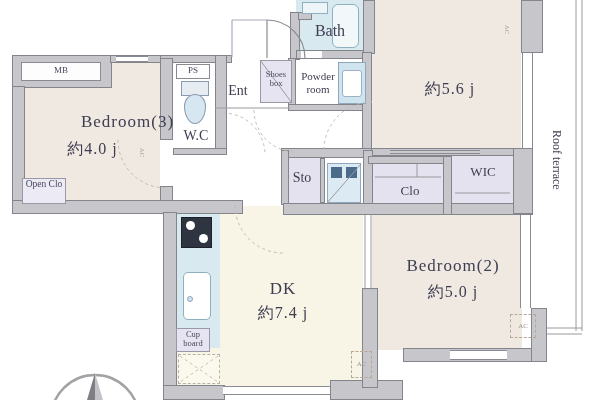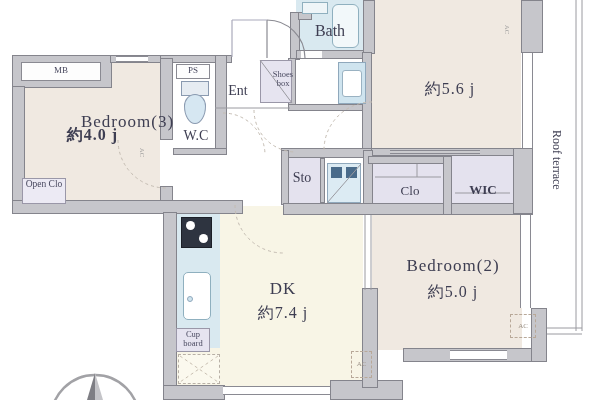--- a/index.html
+++ b/index.html
@@ -145,35 +145,36 @@
       <polygon points="95,373 103,400 95,400" fill="#c4c4c8"></polygon>
     </g>
   </svg>
 
   <div class="lbl lbl-size" style="left:375px;top:80px;width:150px;">約5.6 j</div>
 
   <div class="lbl lbl-big" style="left:378px;top:256px;width:150px;">Bedroom(2)</div>
   <div class="lbl lbl-size" style="left:378px;top:283px;width:150px;">約5.0 j</div>
 
   <div class="lbl lbl-big" style="left:25px;top:112px;width:135px;padding-left:35px;">Bedroom(3)</div>
-  <div class="lbl lbl-size" style="left:25px;top:126px;width:135px;font-weight:bold;">約4.0 j</div>
+  <div class="lbl lbl-size" style="left:25px;top:140px;width:135px;">約4.0 j</div>
 
   <div class="lbl lbl-big" style="left:238px;top:279px;width:90px;">DK</div>
   <div class="lbl lbl-size" style="left:227px;top:304px;width:112px;">約7.4 j</div>
 
   <div class="lbl lbl-med" style="left:303px;top:22px;width:54px;font-size:16px;">Bath</div>
+  <div class="lbl" style="left:295px;top:70px;width:46px;font-size:11px;">Powder room</div>
   <div class="lbl lbl-med" style="left:220px;top:83px;width:36px;">Ent</div>
   <div class="lbl lbl-med" style="left:176px;top:128px;width:40px;">W.C</div>
   <div class="lbl lbl-tiny" style="left:176px;top:66px;width:34px;">PS</div>
   <div class="lbl lbl-tiny" style="left:21px;top:66px;width:80px;">MB</div>
-  <div class="lbl lbl-micro" style="left:261px;top:70px;width:30px;padding-left:7px;">Shoes box</div>
+  <div class="lbl lbl-micro" style="left:261px;top:70px;width:30px;">Shoes box</div>
   <div class="lbl lbl-tiny" style="left:25px;top:180px;width:38px;font-size:9.5px;">Open Clo</div>
   <div class="lbl lbl-med" style="left:284px;top:170px;width:36px;">Sto</div>
   <div class="lbl lbl-sm" style="left:388px;top:184px;width:44px;">Clo</div>
-  <div class="lbl lbl-sm" style="left:461px;top:183px;width:44px;font-weight:bold;">WIC</div>
+  <div class="lbl lbl-sm" style="left:461px;top:165px;width:44px;">WIC</div>
   <div class="lbl lbl-micro" style="left:177px;top:330px;width:32px;">Cup board</div>
   <div class="lbl vert" style="left:549px;top:110px;height:100px;font-size:12px;">Roof terrace</div>
   <div class="lbl lbl-ac" style="left:510px;top:322px;width:26px;">AC</div>
   <div class="lbl lbl-ac" style="left:351px;top:360px;width:21px;">AC</div>
   <div class="lbl vert" style="left:139px;top:133px;height:40px;font-size:6.5px;color:#9a9a9a;">AC</div>
   <div class="lbl vert" style="left:504px;top:10px;height:40px;font-size:6.5px;color:#9a9a9a;">AC</div>
 
 </div>
 
 </body></html>

